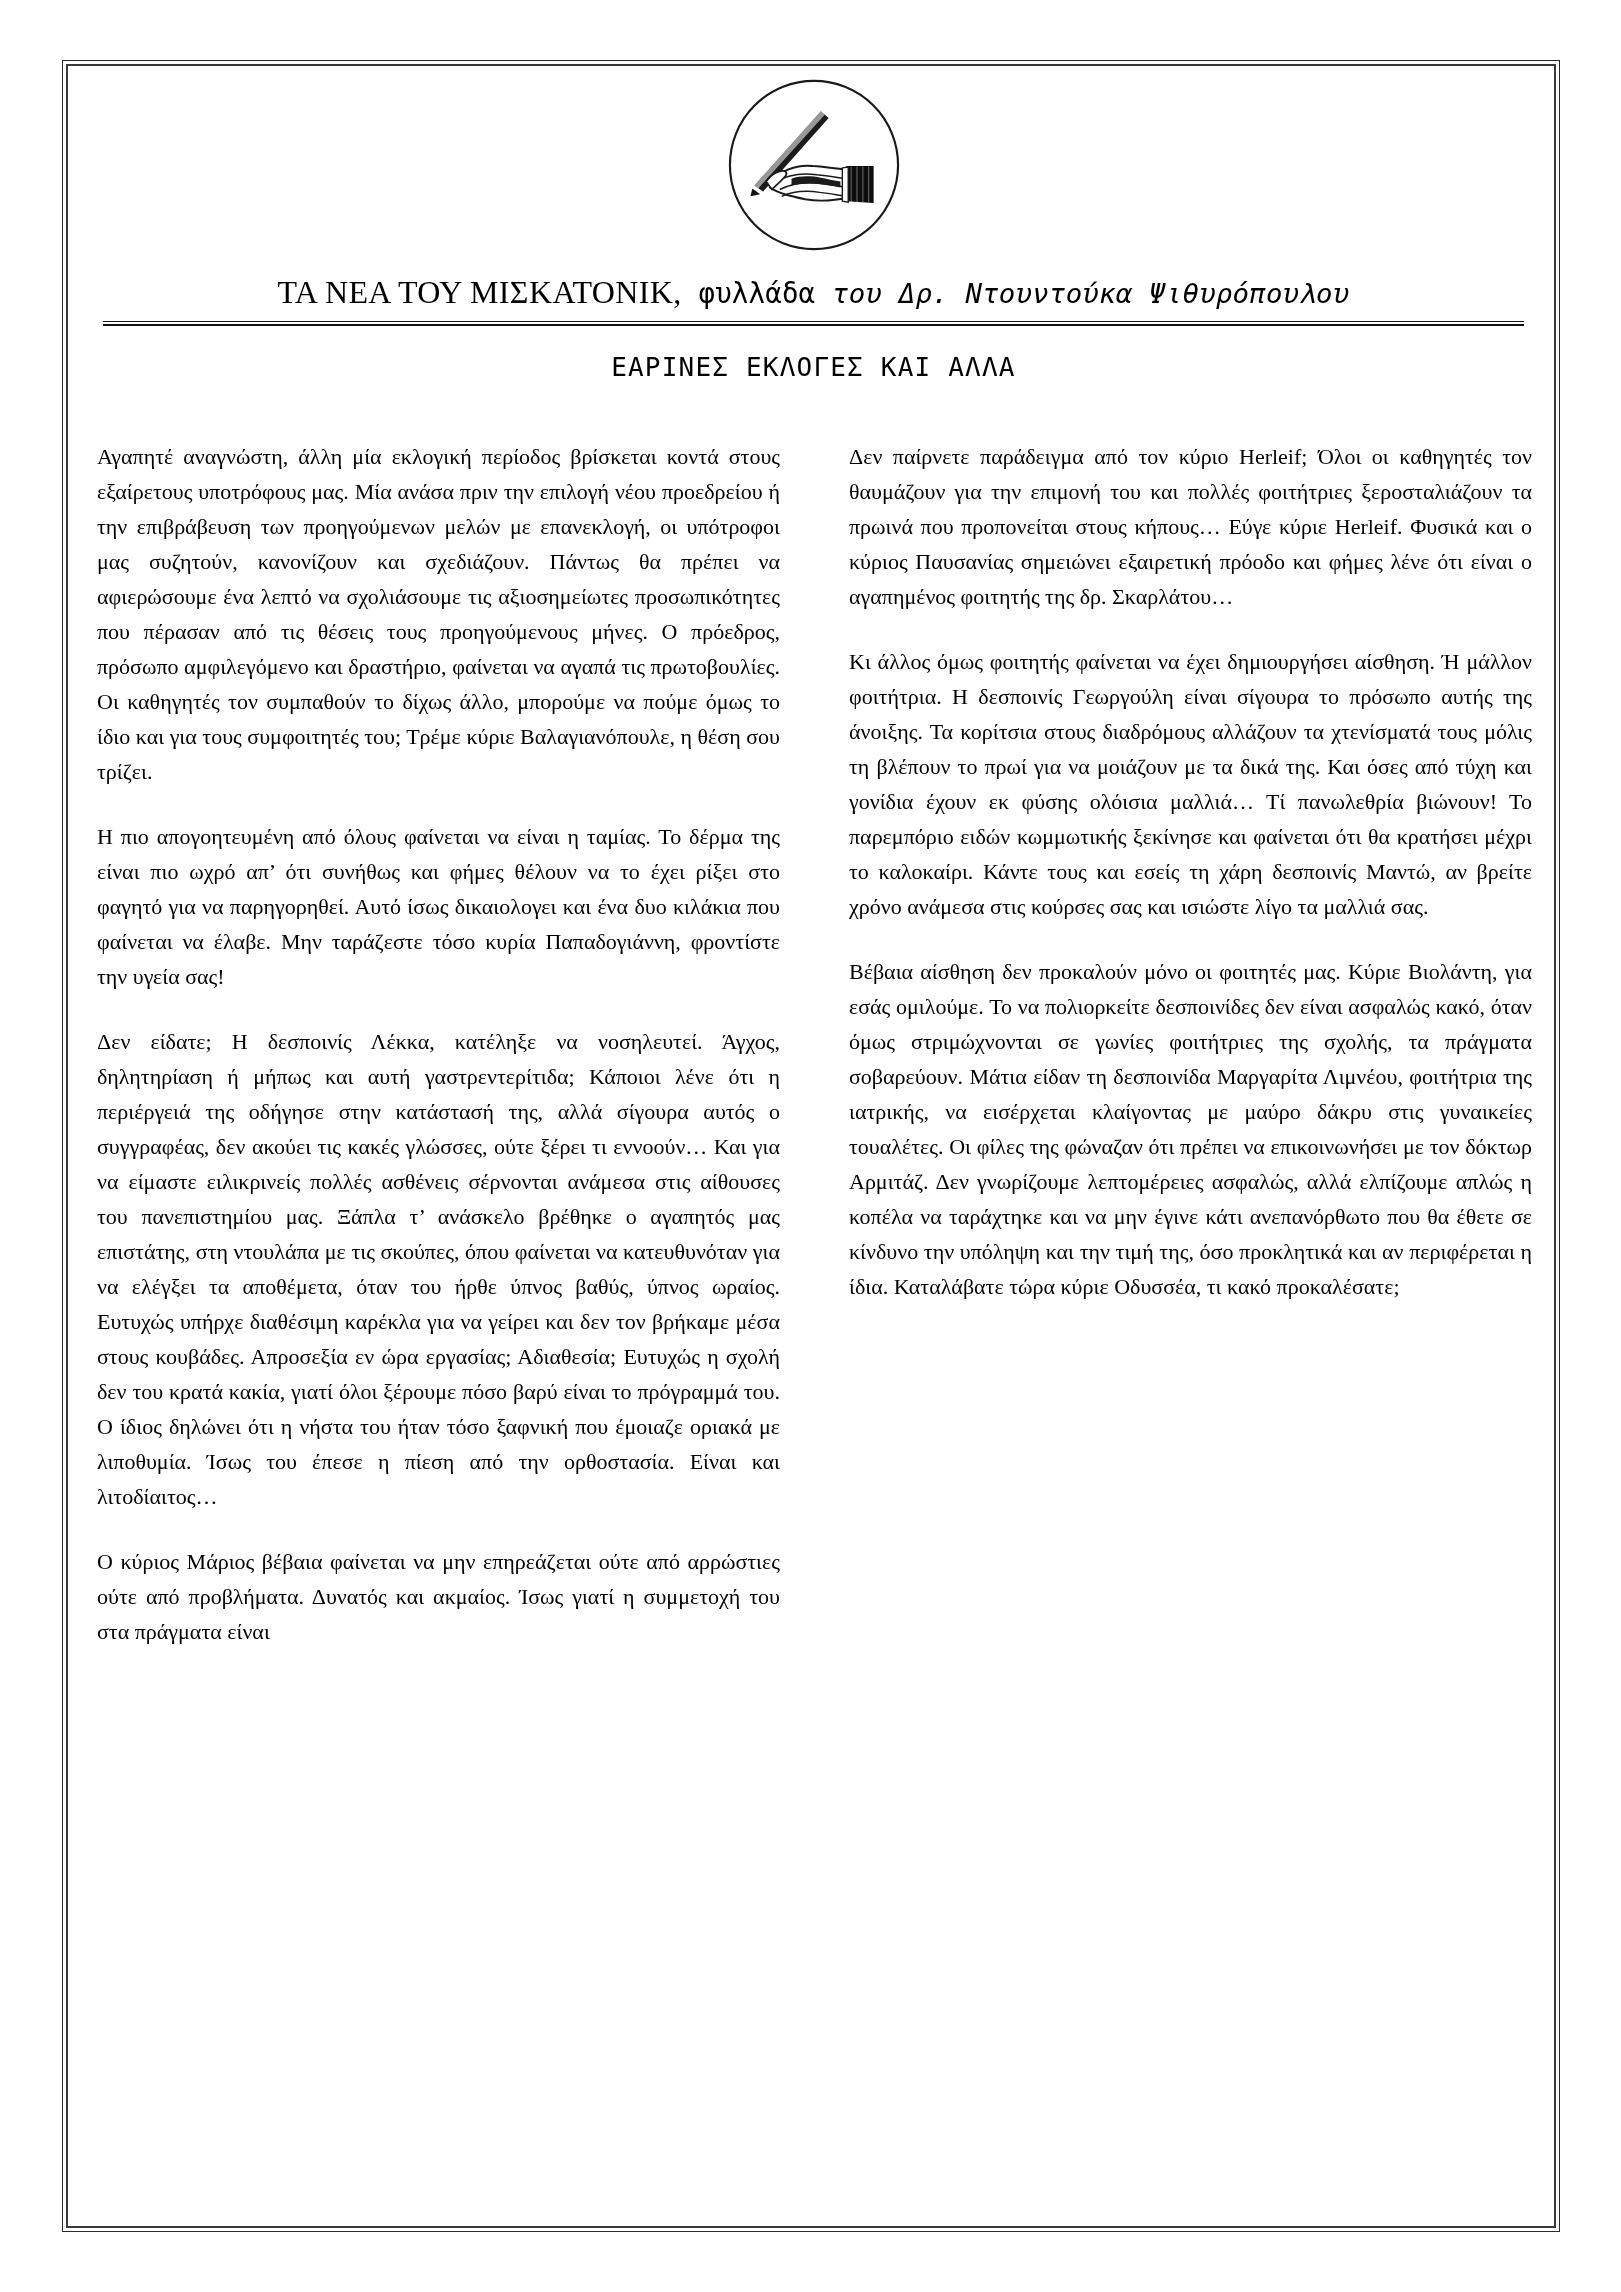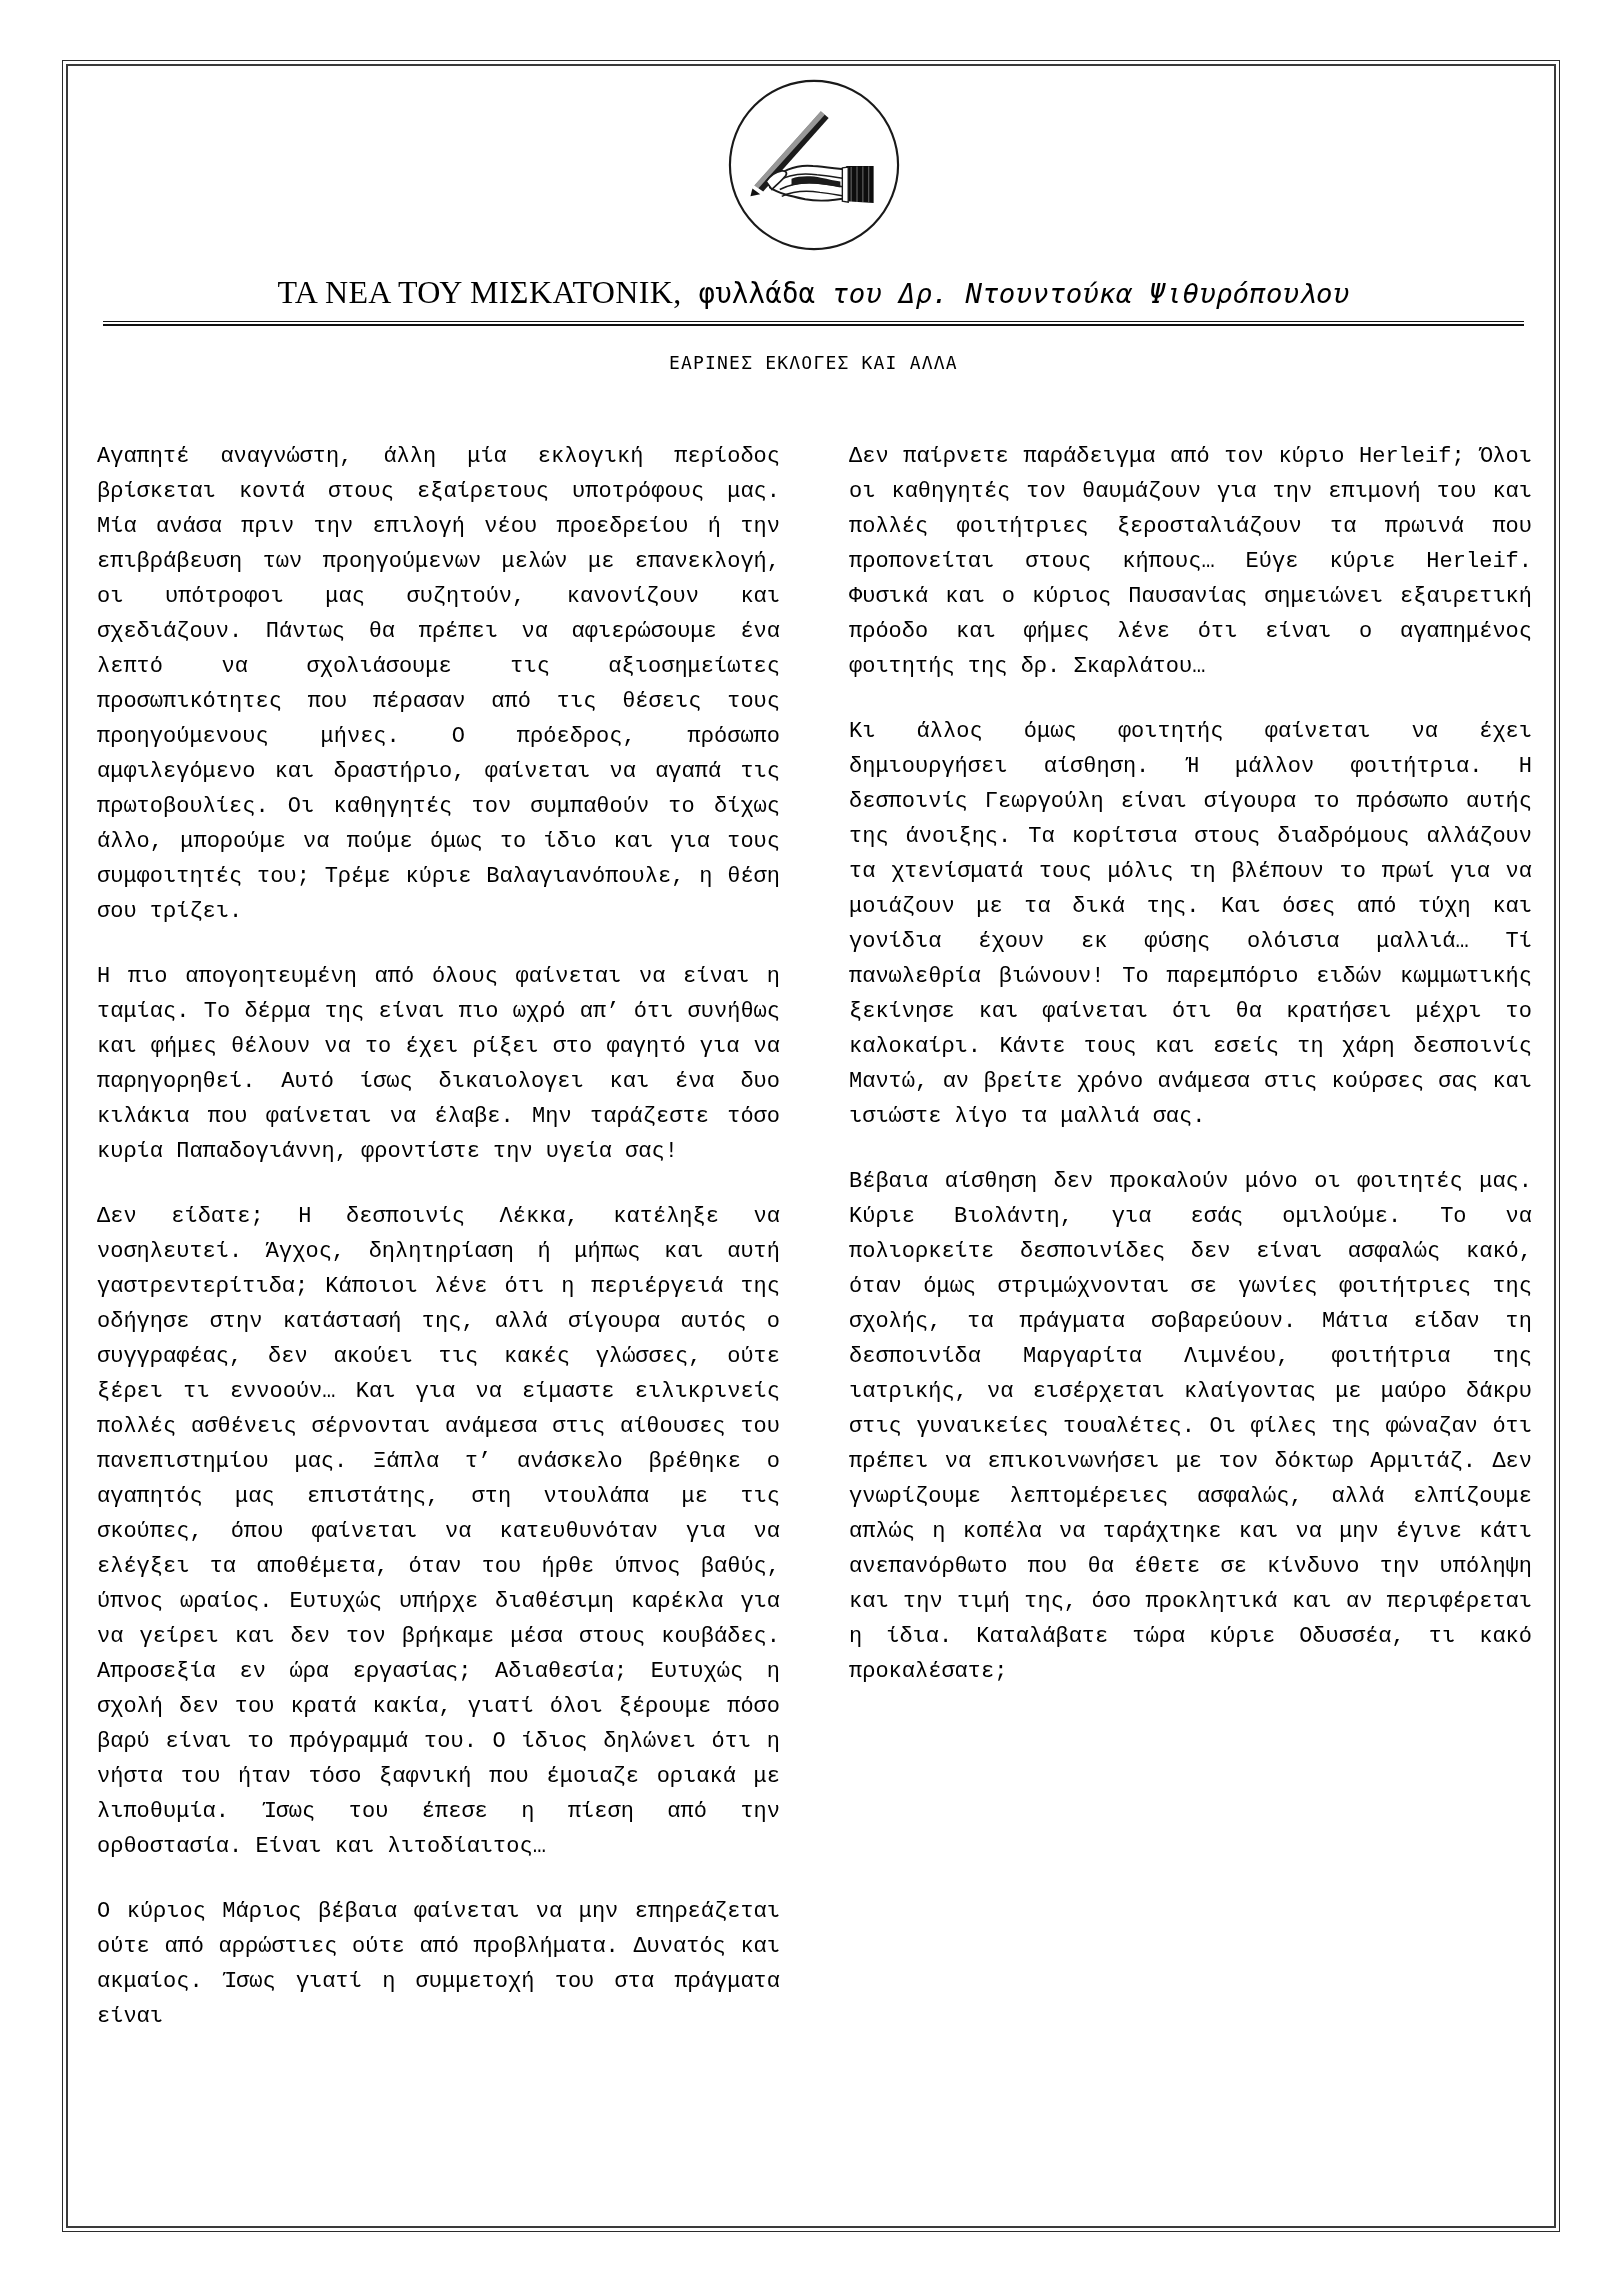--- a/index.html
+++ b/index.html
@@ -104,39 +104,39 @@
     height: 2px;
   }
 
   .issue-headline {
     position: absolute;
     left: 4.9px;
     top: 274px;
     width: 1421px;
     text-align: center;
     font-family: "DejaVu Sans Mono", monospace;
-    font-size: 18px;
+    font-size: 26px;
     letter-spacing: 1.2px;
   }
 
   
   .columns {
     position: absolute;
     left: 97px;
     top: 439px;
     width: 1435px;
     display: flex;
     gap: 69px;
   }
   .col {
     width: 683px;
   }
   .col p {
     margin: 0 0 30px 0;
-    font-family: Liberation Mono, monospace;
+    font-family: Liberation Serif, serif;
     font-size: 22px;
     line-height: 35px;
     text-align: justify;
     text-justify: inter-word;
     letter-spacing: 0px;
     -webkit-hyphens: none;
     hyphens: none;
   }
   .col p:last-child { margin-bottom: 0; }
 

